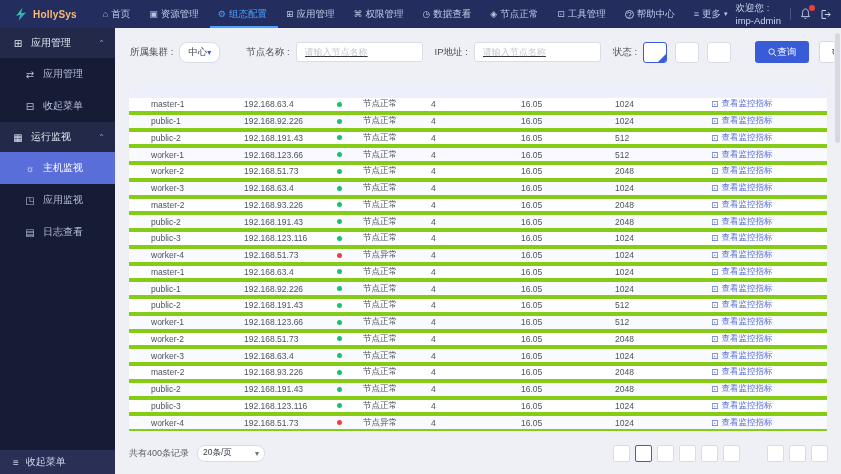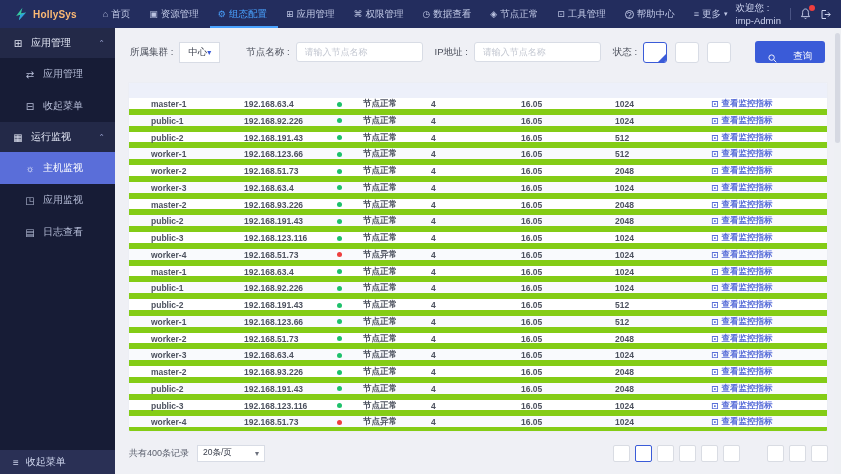--- a/index.html
+++ b/index.html
@@ -39,51 +39,51 @@
     display:flex; align-items:center; gap:7px; padding-left:13px; color:#cdd4ec;
     font-size:10px; cursor:pointer; }
 
   
   .main { position:fixed; left:115px; top:28px; right:0; bottom:0; background:#eff0f5; }
 
   .filterbar { display:flex; align-items:center; margin:13px 13px 0 15px;
     font-size:9.5px; color:#4a4e5a; white-space:nowrap; }
   .flabel { margin-right:6px; }
   .sel { display:inline-flex; justify-content:space-between; align-items:center; width:106px;
-    height:21px; background:#fff; border:1px solid #d8dce5; border-radius:0;
+    height:21px; background:#fff; border:1px solid #d8dce5; border-radius:8px;
     padding:0 8px; color:#3a3f4c; cursor:pointer; }
   .sel .caret { font-size:8px; }
   .caret.blue { color:#3a5bd8; } .caret.gray { color:#6b707d; }
   .vdiv2 { width:1px; height:16px; background:#dfe2ea; margin:0 13px; }
   .inp { width:127px; height:20px; border:1px solid #d8dce5; border-radius:3px;
     padding:0 8px; font-size:9px; color:#333; background:#fff; outline:none;
-    font-family:inherit; margin-right:12px; }
+    font-family:inherit; margin-right:12px;text-decoration:underline; }
   .inp::placeholder { color:#c3c7d1; }
   .status-group { display:flex; }
   .st-btn { position:relative; height:21px; padding:0 11px; background:#fff;
     border:1px solid #d8dce5; border-radius:3px; font-size:9px; color:#4a4f5c;
     margin-right:8px; cursor:pointer; font-family:inherit; overflow:hidden; }
   .st-btn.selected { border-color:#3a5bd8; color:#3a5bd8; }
   .st-btn.selected::after { content:""; position:absolute; right:0; bottom:0;
     border-left:8px solid transparent; border-bottom:8px solid #3a5bd8; }
-  .btn-primary { display:inline-flex; align-items:flex-end; gap:16px; height:22px; padding:0 13px;
+  .btn-primary { display:inline-flex; align-items:center; gap:0; height:22px; padding:0 13px;
     background:#3a5bd8; color:#fff; border:none; border-radius:3px; font-size:9.5px;
     cursor:pointer; margin-left:16px; font-family:inherit; }
   .btn-plain { display:inline-flex; align-items:center; gap:4px; height:22px; padding:0 11px;
     background:#fff; color:#4a4f5c; border:1px solid #d5d9e2; border-radius:3px;
     font-size:9.5px; cursor:pointer; margin-left:10px; font-family:inherit; }
   .rico { font-size:10px; }
 
   
   .card { position:absolute; left:13px; right:13px; top:54px; bottom:42px;
     background:#fff; border:1px solid #eceef4; border-radius:2px; overflow:hidden; }
   .thead, .tr { display:grid; grid-template-columns:93px 93px 94px 90px 94px 96px 1fr;
     padding-left:22px; align-items:center; }
   .thead { height:15px; background:#edf0fa; font-size:8.5px; color:#596080; }
-  .tr { height:16.75px; font-size:8.5px; color:#4d525f; border-bottom:6px solid #84cc16;font-weight:bold; }
+  .tr { height:16.75px; font-size:8.5px; color:#4d525f; border-bottom:4px solid #84cc16; }
   .tr:nth-child(even) { background:#f9fafd; }
   .st { display:flex; align-items:center; gap:21px; }
   .dot { width:5px; height:5px; border-radius:50%; display:inline-block; }
   .dot.ok { background:#1ec16b; } .dot.err { background:#ee3f3f; }
   .link { display:inline-flex; align-items:center; gap:3px; color:#5a6fd9;
     cursor:pointer; text-decoration:none; }
   .mi { font-size:9px; }
 
   
   .footer { position:absolute; left:14px; right:13px; bottom:11px; height:20px;

